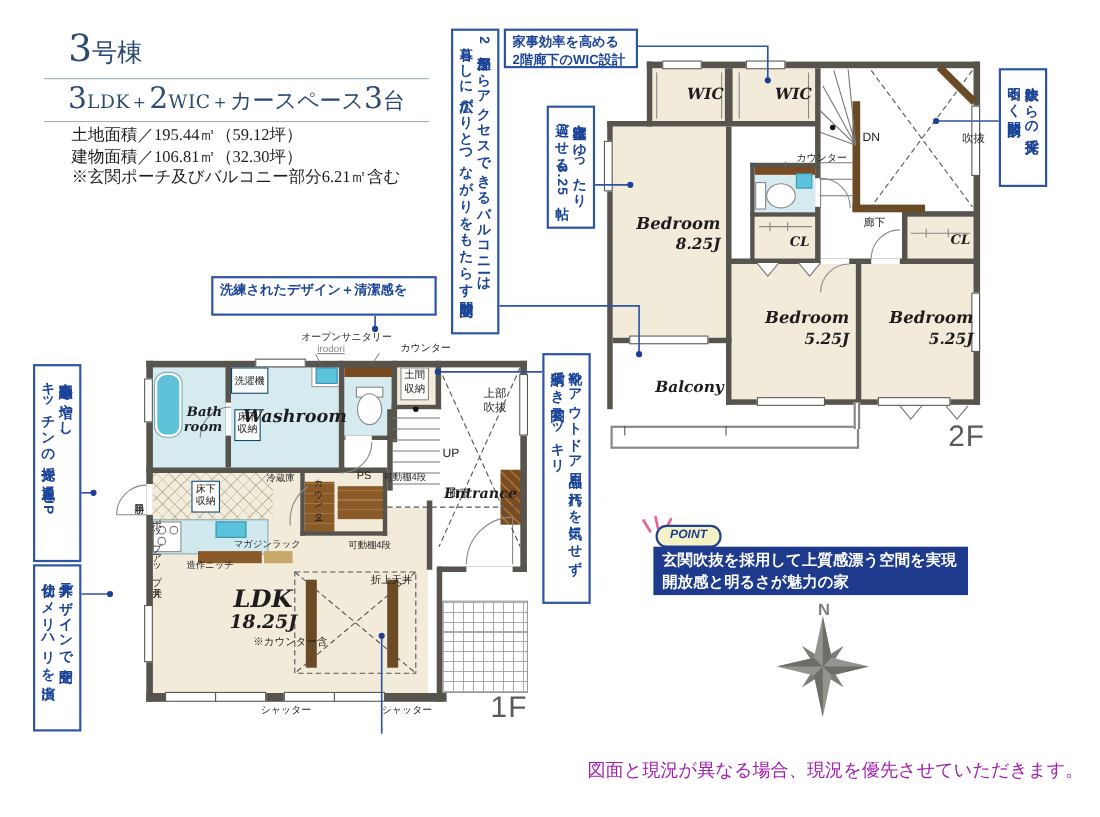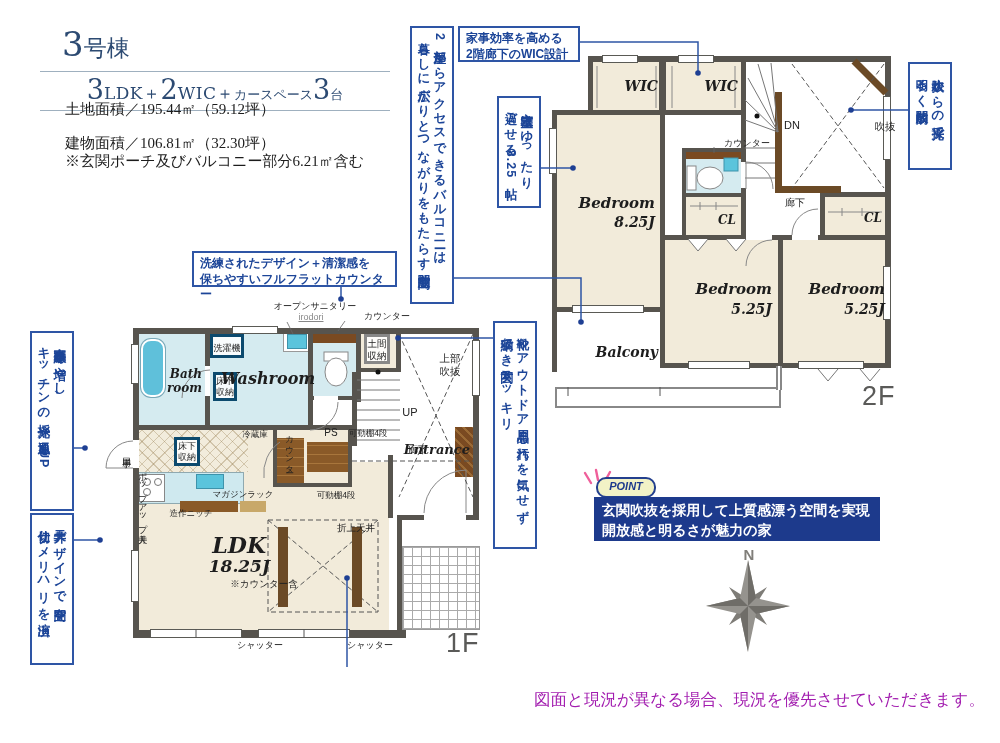--- a/index.html
+++ b/index.html
@@ -11,38 +11,38 @@
   .win{position:absolute;background:#fff;border:1px solid #5a5a55;box-sizing:border-box;}
   .gap{position:absolute;background:#fff;}
   .fill{position:absolute;}
   .cream{background:#F2EBDA;}
   .wet{background:#D5EBF0;}
   .brown{background:#7A4A21;}
   
   .rs{position:absolute;font-family:"DejaVu Serif",serif;font-style:italic;font-weight:bold;
       color:#1d1d1d;text-align:right;line-height:1.15;}
   .jp{position:absolute;color:#222;text-align:center;line-height:1.2;padding-left:33px;}
-  .jpb{position:absolute;color:#222;text-align:center;border:3px solid #0c4a6e;background:rgba(255,255,255,.85);
+  .jpb{position:absolute;color:#222;text-align:center;border:1px solid #0c4a6e;background:rgba(255,255,255,.85);
        line-height:1.25;box-sizing:border-box;padding:1px 0;}
   .vtx{writing-mode:vertical-rl;text-orientation:mixed;}
   .flab{position:absolute;color:#5a5a58;font-size:27px;letter-spacing:1px;}
   
   .co{position:absolute;border:2px solid #2E55A5;background:#fff;color:#1C4598;font-weight:bold;
       box-sizing:border-box;z-index:9;}
   .co.h{padding:3px 6px;font-size:12px;line-height:1.3;text-align:left;}
   .co.v{writing-mode:vertical-rl;text-orientation:mixed;padding:5px 4px;font-size:12.5px;
         letter-spacing:1px;}
   .co.v div{line-height:16px;}
   
   .hline{position:absolute;background:#9FB0BF;height:1px;}
   .t-big{font-family:"DejaVu Serif",serif;font-size:34px;color:#2C4A72;}
   .t-suf{font-family:"DejaVu Serif",serif;font-size:23px;color:#2C4A72;}
   .pn{font-family:"DejaVu Serif",serif;font-size:27px;color:#2C4A72;}
   .pl{font-family:"DejaVu Serif",serif;font-size:17px;color:#2C4A72;letter-spacing:.5px;}
-  .pj{font-family:Liberation Serif, serif;font-size:13px;color:#2C4A72;}
+  .pj{font-family:Liberation Serif, serif;font-size:20px;color:#2C4A72;}
   .areas{position:absolute;font-family:"Liberation Serif",serif;font-size:15px;color:#1c1c1c;line-height:1.3;}
   
   .pt-badge{position:absolute;border:2px solid #24408E;background:#F2F2C6;color:#1D3A8C;
             font-weight:bold;font-style:italic;font-size:11px;border-radius:10px;
             text-align:center;line-height:15px;z-index:9;}
   .pt-box{position:absolute;background:#1D3A8C;color:#fff;font-weight:bold;font-size:14px;
           line-height:1.4;padding:4px 8px;box-sizing:border-box;z-index:9;}
   .tiles{position:absolute;background-color:#fff;border:1px solid #999;box-sizing:border-box;
          background-image:repeating-linear-gradient(0deg,#aaa 0 1px,transparent 1px 9px),
                           repeating-linear-gradient(90deg,#aaa 0 1px,transparent 1px 9px);}
@@ -64,21 +64,21 @@
 <div id="canvas">
 
   <div class="abs lbl" style="left:62px;top:24px;">
     <span class="t-big">3</span><span class="t-suf">号棟</span>
   </div>
   <div class="hline" style="left:40px;top:71px;width:350px;"></div>
   <div class="abs lbl" style="left:40px;top:74px;width:350px;text-align:center;">
     <span class="pn">3</span><span class="pl">LDK＋</span><span class="pn">2</span><span class="pl">WIC＋</span><span class="pj">カースペース</span><span class="pn">3</span><span class="pj">台</span>
   </div>
   <div class="hline" style="left:40px;top:110px;width:350px;"></div>
-  <div class="areas lbl" style="left:65px;top:100px;text-align:right;">土地面積／195.44㎡（59.12坪）</div>
+  <div class="areas lbl" style="left:65px;top:114px;text-align:right;">土地面積／195.44㎡（59.12坪）</div>
   <div class="areas lbl" style="left:65px;top:134px;">建物面積／106.81㎡（32.30坪）</div>
   <div class="areas lbl" style="left:65px;top:152px;">※玄関ポーチ及びバルコニー部分6.21㎡含む</div>
 
   <div>
 
     <div class="fill cream" style="left:593px;top:62px;width:66px;height:48px;"></div>
     <div class="fill cream" style="left:666px;top:62px;width:75px;height:48px;"></div>
     <div class="fill cream" style="left:557px;top:115px;width:103px;height:192px;"></div>
     <div class="fill brown" style="left:686px;top:150px;width:55px;height:9px;"></div>
     <div class="fill wet" style="left:686px;top:159px;width:55px;height:34px;"></div>
@@ -198,21 +198,21 @@
     <div class="win" style="left:131px;top:550px;width:8px;height:52px;"></div>
     <div class="win" style="left:150px;top:629px;width:92px;height:9px;"></div>
     <div class="win" style="left:258px;top:629px;width:92px;height:9px;"></div>
     <div class="win" style="left:472px;top:340px;width:8px;height:56px;"></div>
 
     <div class="rs lbl" style="left:150px;top:368px;width:52px;font-size:12px;">Bath room</div>
     <div class="jpb lbl" style="left:210px;top:334px;width:34px;height:24px;font-size:9px;line-height:20px;">洗濯機</div>
     <div class="jpb lbl" style="left:213px;top:372px;width:24px;height:29px;font-size:9px;">床下収納</div>
     <div class="rs lbl" style="left:221px;top:370px;width:66px;font-size:16px;">Washroom</div>
     <div class="jp lbl" style="left:232px;top:301px;width:100px;font-size:9px;">オープンサニタリー</div>
-    <div class="jp lbl" style="left:228px;top:312px;width:100px;font-size:9px;color:#888;text-decoration:underline;">irodori</div>
+    <div class="jp lbl" style="left:218px;top:312px;width:100px;font-size:9px;color:#888;text-decoration:underline;">irodori</div>
     <div class="jp lbl" style="left:326px;top:311px;width:56px;font-size:9px;">カウンター</div>
     <div class="jpb lbl" style="left:364px;top:334px;width:26px;height:30px;font-size:9.5px;border-color:#888;">土間収納</div>
     <div class="jp lbl" style="left:404px;top:352px;width:26px;font-size:10.5px;">上部吹抜</div>
     <div class="jp lbl" style="left:362px;top:406px;width:30px;font-size:11px;">UP</div>
     <div class="jp lbl" style="left:372px;top:444px;width:26px;font-size:10px;">廊下</div>
     <div class="rs lbl" style="left:402px;top:443px;width:68px;font-size:13px;">Entrance</div>
     <div class="jp lbl" style="left:206px;top:429px;width:32px;font-size:8.5px;">冷蔵庫</div>
     <div class="jp vtx lbl" style="left:252px;top:424px;height:50px;font-size:8.5px;">カウンター</div>
     <div class="jp lbl" style="left:286px;top:427px;width:24px;font-size:10px;">PS</div>
     <div class="jp lbl" style="left:310px;top:428px;width:50px;font-size:8.5px;">可動棚4段</div>
@@ -350,21 +350,20 @@
   <div class="co v" style="left:497px;top:96px;height:112px;">
     <div>主寝室はゆったり</div>
     <div>過ごせる8.25帖</div>
   </div>
   <div class="co v" style="left:493px;top:321px;height:228px;">
     <div>靴やアウトドア用品も汚れを気にせず</div>
     <div>収納でき玄関スッキリ</div>
   </div>
   <div class="co h" style="left:192px;top:251px;width:205px;height:36px;">
     <div>洗練されたデザイン＋清潔感を</div>
-    <div>保ちやすいフルフラットカウンター</div>
   </div>
   <div class="co v" style="left:30px;top:331px;height:180px;">
     <div>家事動線を増やし、</div>
     <div>キッチンの採光や通風をUP</div>
   </div>
   <div class="co v" style="left:30px;top:513px;height:152px;">
     <div>天井デザインで空間を</div>
     <div>仕切りメリハリを演出</div>
   </div>
 

